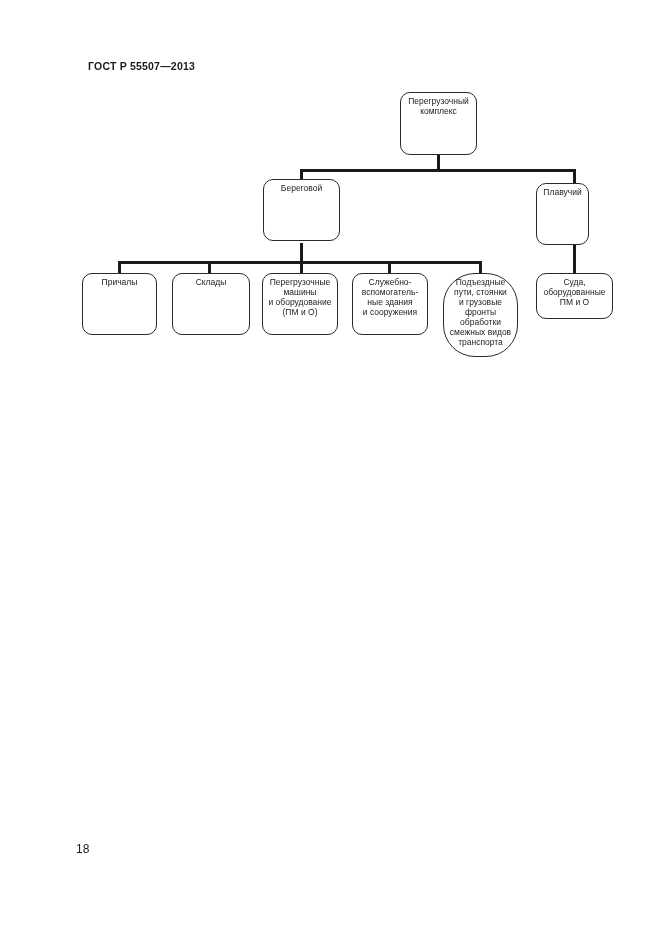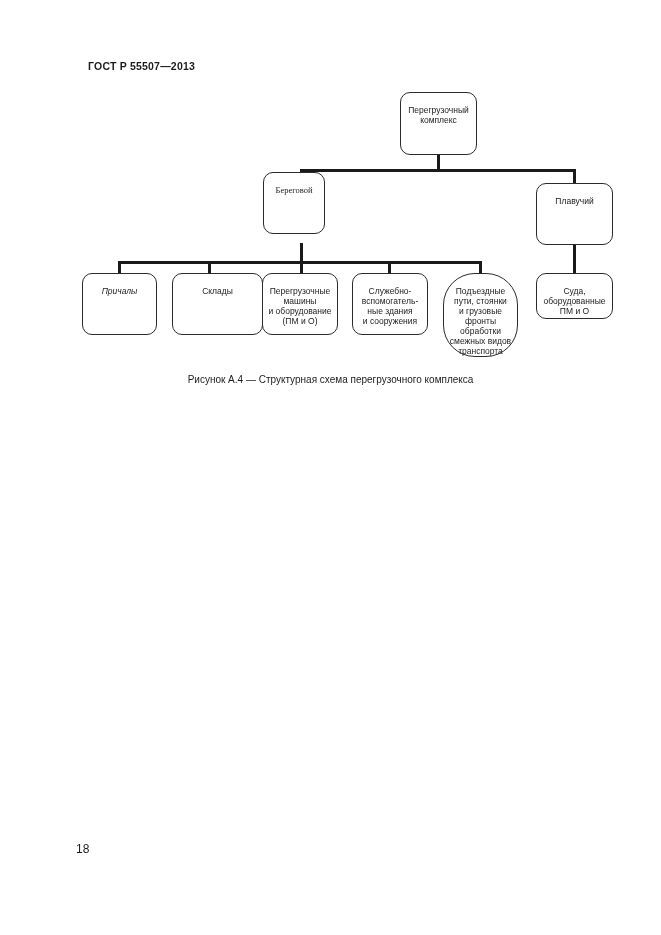--- a/index.html
+++ b/index.html
@@ -41,35 +41,35 @@
   }
   .node {
     position: absolute;
     box-sizing: border-box;
     background: var(--box-fill, #ffffff);
     border: 1.4px solid var(--box-border, #2b2b2b);
     border-radius: 10px;
     text-align: center;
     font-size: 8.5px;
     line-height: 10px;
-    padding-top: 12px;
+    padding-top: 3px;
     white-space: pre-line;
     color: var(--text, #1c1c1c);
   }
   .line {
     position: absolute;
     background: var(--line, #1a1a1a);
   }
 
   
   #node-root        { left: 400px; top: 92px;  width: 77px; height: 63px; }
-  #node-beregovoy   { left: 263px; top: 172px; width: 62px; height: 62px; font-family: Liberation Serif, serif; }
-  #node-plavuchiy   { left: 536px; top: 183px; width: 77px; height: 62px; }
-  #node-prichaly    { left: 82px;  top: 273px; width: 75px; height: 62px; font-style: italic; }
-  #node-sklady      { left: 172px; top: 273px; width: 91px; height: 62px; }
+  #node-beregovoy   { left: 263px; top: 179px; width: 77px; height: 62px; }
+  #node-plavuchiy   { left: 536px; top: 183px; width: 53px; height: 62px; }
+  #node-prichaly    { left: 82px;  top: 273px; width: 75px; height: 62px; }
+  #node-sklady      { left: 172px; top: 273px; width: 78px; height: 62px; }
   #node-peregruz    { left: 262px; top: 273px; width: 76px; height: 62px; }
   #node-sluzhebno   { left: 352px; top: 273px; width: 76px; height: 62px; text-align: center; }
   #node-podezdnye   { left: 443px; top: 273px; width: 75px; height: 84px; border-radius: 32px; }
   #node-suda        { left: 536px; top: 273px; width: 77px; height: 46px; }
 
   
   #line-root-v          { left: 437px; top: 154px; width: 3px;   height: 17px; }
   #line-l1-h            { left: 300px; top: 169px; width: 276px; height: 3px;  }
   #line-stub-beregovoy  { left: 300px; top: 169px; width: 3px;   height: 15px; }
   #line-stub-plavuchiy  { left: 573px; top: 169px; width: 3px;   height: 15px; }
@@ -132,17 +132,16 @@
 обработки
 смежных видов
 транспорта</div>
 
     <div class="node" id="node-suda">Суда,
 оборудованные
 ПМ и О</div>
 
   </div>
 
-  <div class="figure-caption">Рисунок А.4 — Структурная схема перегрузочного комплекса</div>
 
   <div class="page-number">18</div>
 
 </div>
 
 </body></html>

